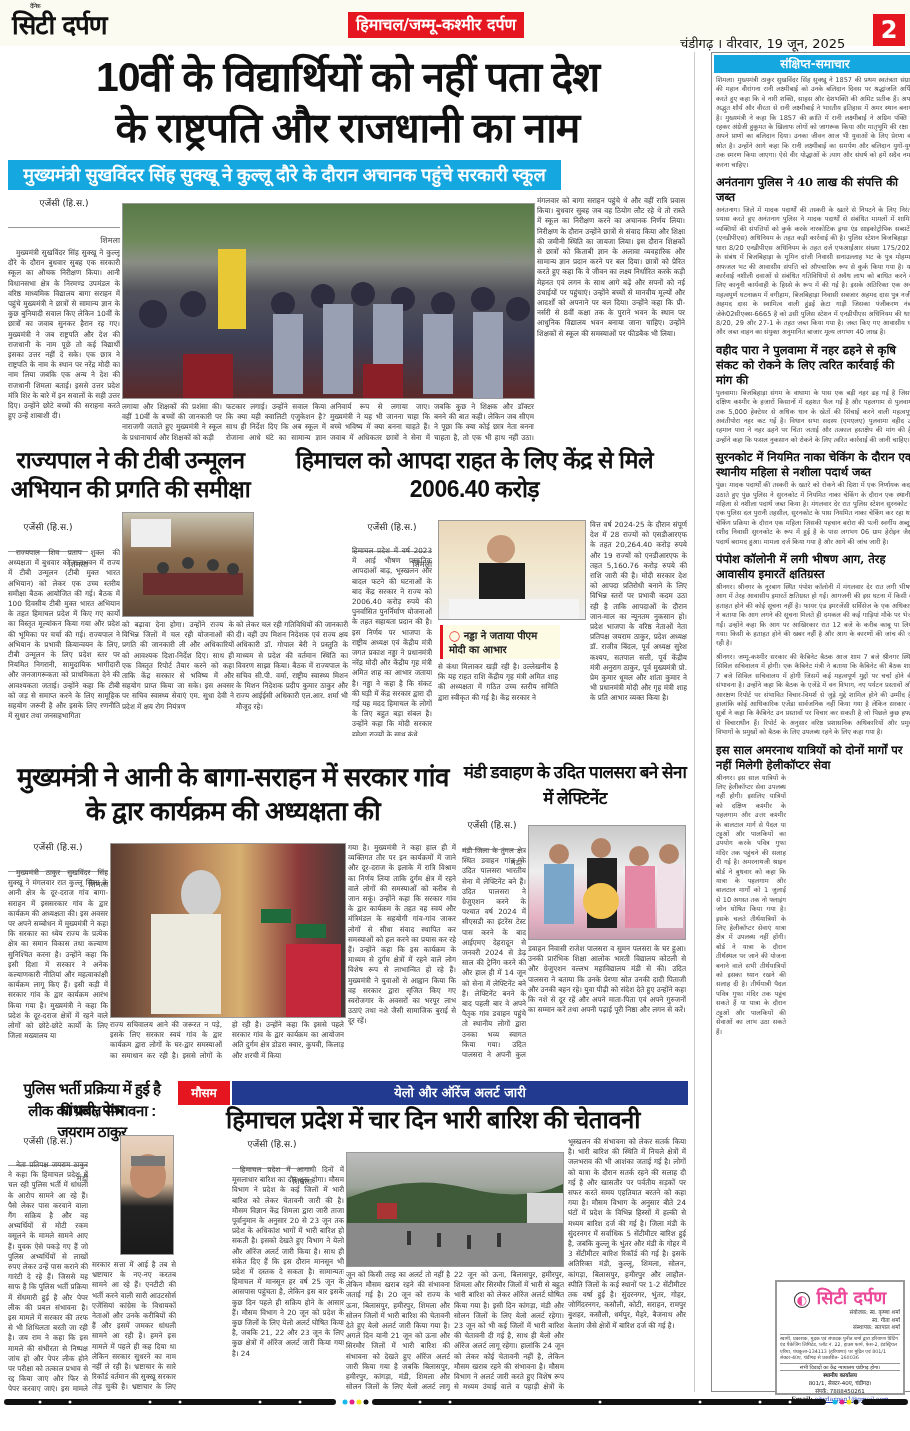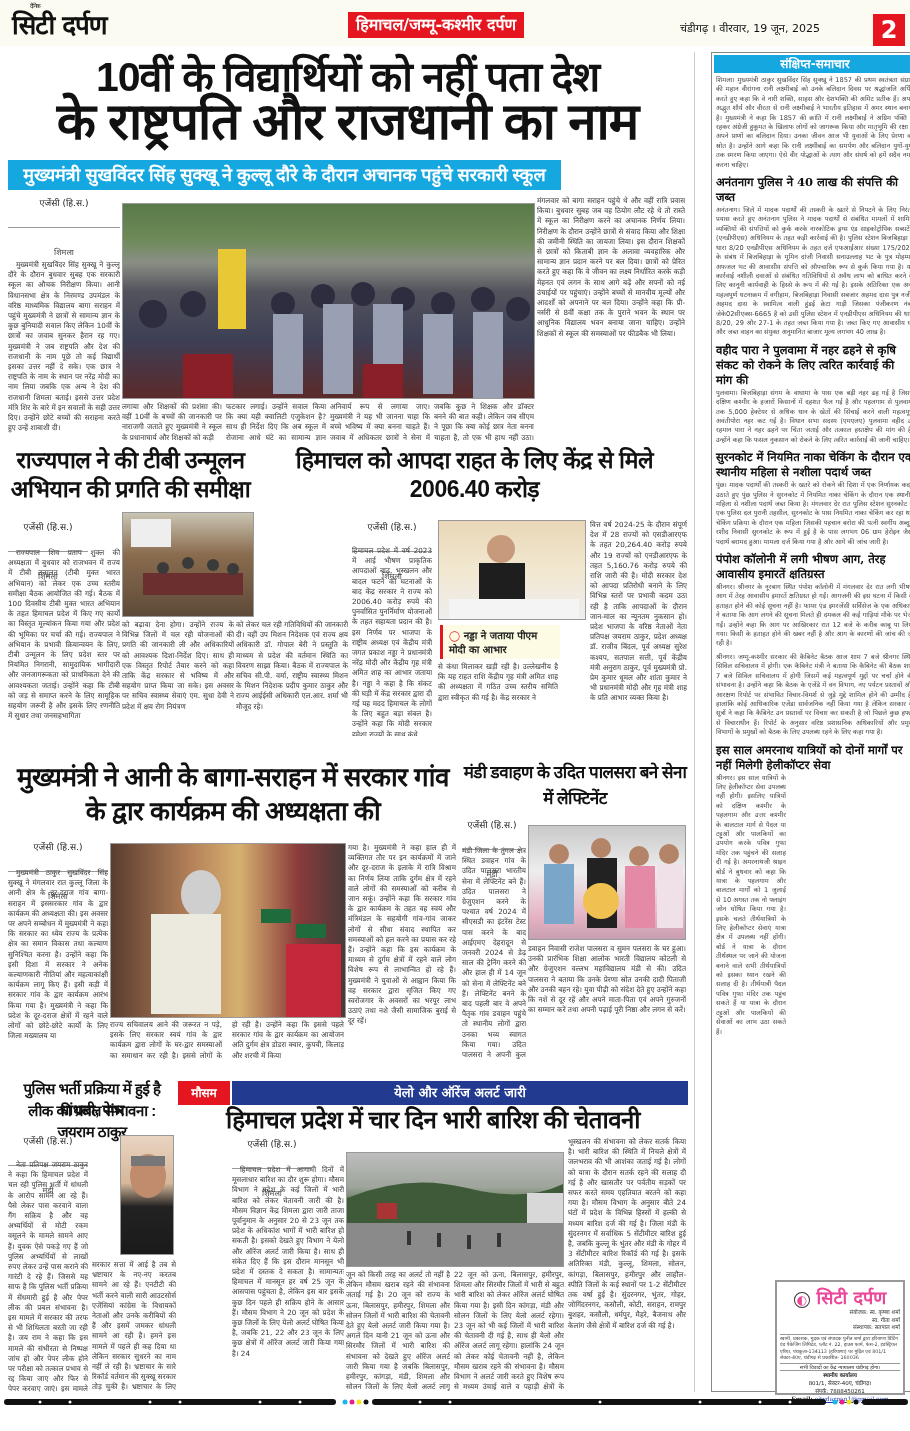--- a/index.html
+++ b/index.html
@@ -3,26 +3,26 @@
 <meta charset="utf-8">
 <style>
 *{box-sizing:border-box;margin:0;padding:0}
 html,body{width:910px;height:1431px;background:#fff;overflow:hidden}
 body{font-family:"DejaVu Sans",sans-serif;color:#222;position:relative}
 .abs{position:absolute}
 .masthead{left:0;top:0;width:910px;height:46px;background:#fbfbf2}
 .logo{left:12px;top:6px;font-family:"DejaVu Serif",serif;font-weight:bold;font-size:26px;color:#111;letter-spacing:-1px}
 .logo small{position:absolute;left:18px;top:-4px;font-size:6px;font-weight:normal}
 .section-tag{left:348px;top:12px;background:#e5161f;color:#fff;font-weight:bold;font-size:16px;padding:3px 8px;height:26px;line-height:20px}
-.dateline{left:680px;top:20px;font-size:11px;color:#111}
+.dateline{left:680px;top:34px;font-size:13px;color:#111}
 .pageno{left:873px;top:14px;width:32px;height:32px;background:#e5161f;color:#fff;font-weight:bold;font-size:24px;text-align:center;line-height:32px}
 .hl-main{left:10px;width:675px;text-align:center;font-family:"Liberation Sans",sans-serif;font-weight:bold;color:#111;letter-spacing:-1px}
 .subband{left:8px;top:160px;width:553px;height:30px;background:#15a7e0;color:#fff;text-align:center;font-weight:bold;font-size:18px;line-height:30px;font-family:"Liberation Sans",sans-serif}
 .byline{font-size:9px;text-align:center;color:#222;border-bottom:1px solid #999;padding-bottom:18px}
-.place{font-size:8px;text-align:center;color:#444;margin-top:18px}
+.place{font-size:8px;text-align:right;color:#444;margin-top:6px}
 .body{font-size:7.2px;line-height:10.2px;color:#333;text-align:justify}
 .photo{position:absolute;border:1px solid #999;overflow:hidden}
 .hl{font-family:"Liberation Sans",sans-serif;font-weight:bold;color:#111;text-align:center;letter-spacing:-0.5px}
 .sidebar{left:711px;top:52px;width:208px;height:1340px;border:1px solid #888;background:#fff}
 .side-head{background:#15a7e0;color:#fff;font-weight:bold;font-size:12px;text-align:center;height:18px;line-height:18px;margin:2px}
 .side-hl{font-weight:bold;font-size:11.5px;line-height:15px;color:#111;padding:2px 4px 0 4px;font-family:"DejaVu Serif",serif}
 .side-body{font-size:6.6px;line-height:9.4px;color:#444;padding:1px 4px 3px 4px;text-align:justify}
 .caption-box{background:#fdfbe3;border-left:3px solid #e5161f;font-weight:bold;font-size:10px;padding:3px 6px}
 .mausam-tag{left:178px;top:1081px;width:52px;height:24px;background:#e5161f;color:#fff;font-weight:bold;font-size:12px;text-align:center;line-height:24px}
 .alert-band{left:232px;top:1081px;width:456px;height:24px;background:#223b90;color:#fff;font-weight:bold;font-size:13px;text-align:center;line-height:24px}
@@ -36,21 +36,21 @@
 <div class="abs masthead"></div>
 <div class="abs logo">
   <small>दैनिक</small>
   <span>सिटी दर्पण</span>
 </div>
 <div class="abs section-tag">हिमाचल/जम्मू-कश्मीर दर्पण</div>
 <div class="abs dateline">चंडीगढ़ । वीरवार, 19 जून, 2025</div>
 <div class="abs pageno">2</div>
 
 <div class="abs hl-main" style="top:52px;font-size:41px;line-height:50px;">10वीं के विद्यार्थियों को नहीं पता देश</div>
-<div class="abs hl-main" style="top:96px;font-size:51px;line-height:52px;">के राष्ट्रपति और राजधानी का नाम</div>
+<div class="abs hl-main" style="top:102px;font-size:41px;line-height:52px;">के राष्ट्रपति और राजधानी का नाम</div>
 <div class="abs subband">मुख्यमंत्री सुखविंदर सिंह सुक्खू ने कुल्लू दौरे के दौरान अचानक पहुंचे सरकारी स्कूल</div>
 
 <div class="abs" style="left:8px;top:196px;width:112px;">
   <div class="byline">एजेंसी (हि.स.)</div>
   <div class="place">शिमला</div>
   <div class="body" style="text-indent:8px;margin-top:3px;height:222px;overflow:hidden">मुख्यमंत्री सुखविंदर सिंह सुक्खू ने कुल्लू दौरे के दौरान बुधवार सुबह एक सरकारी स्कूल का औचक निरीक्षण किया। आनी विधानसभा क्षेत्र के निरमण्ड उपमंडल के वरिष्ठ माध्यमिक विद्यालय बागा सराहन में पहुंचे मुख्यमंत्री ने छात्रों से सामान्य ज्ञान के कुछ बुनियादी सवाल किए लेकिन 10वीं के छात्रों का जवाब सुनकर हैरान रह गए। मुख्यमंत्री ने जब राष्ट्रपति और देश की राजधानी के नाम पूछे तो कई विद्यार्थी इसका उत्तर नहीं दे सके। एक छात्र ने राष्ट्रपति के नाम के स्थान पर नरेंद्र मोदी का नाम लिया जबकि एक अन्य ने देश की राजधानी शिमला बताई। इससे उत्तर प्रदेश मंत्रि शिर के बारे में इन सवालों के सही उत्तर दिए। उन्होंने छोटे बच्चों की सराहना करते हुए उन्हें शाबाशी दी।</div>
 </div>
 
 <div class="photo" style="left:122px;top:203px;width:413px;height:196px;background:linear-gradient(180deg,#5a7a4a 0%,#6d8a58 18%,#8a8f85 30%,#53535c 45%,#3d3f55 70%,#5b2a2a 100%);">
   <svg width="413" height="196">

